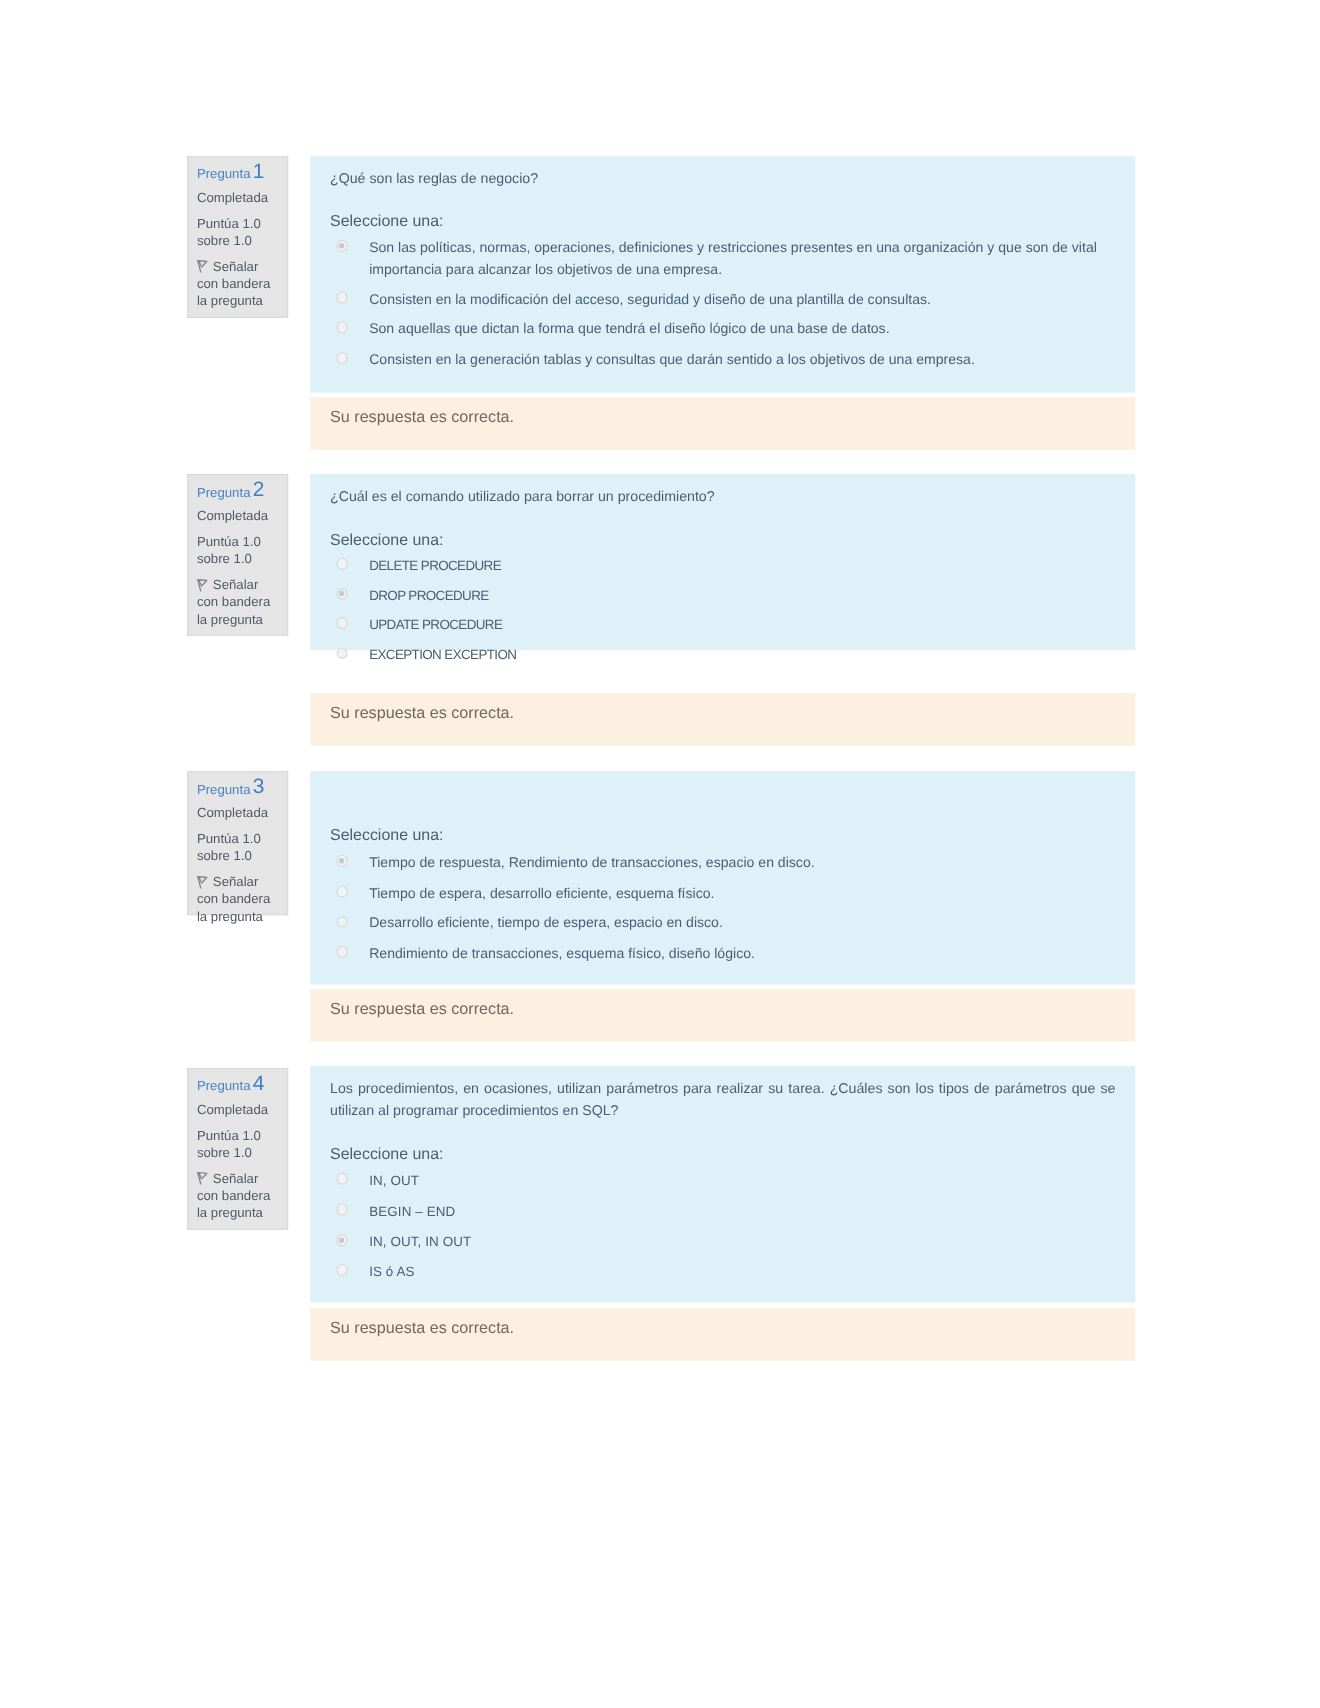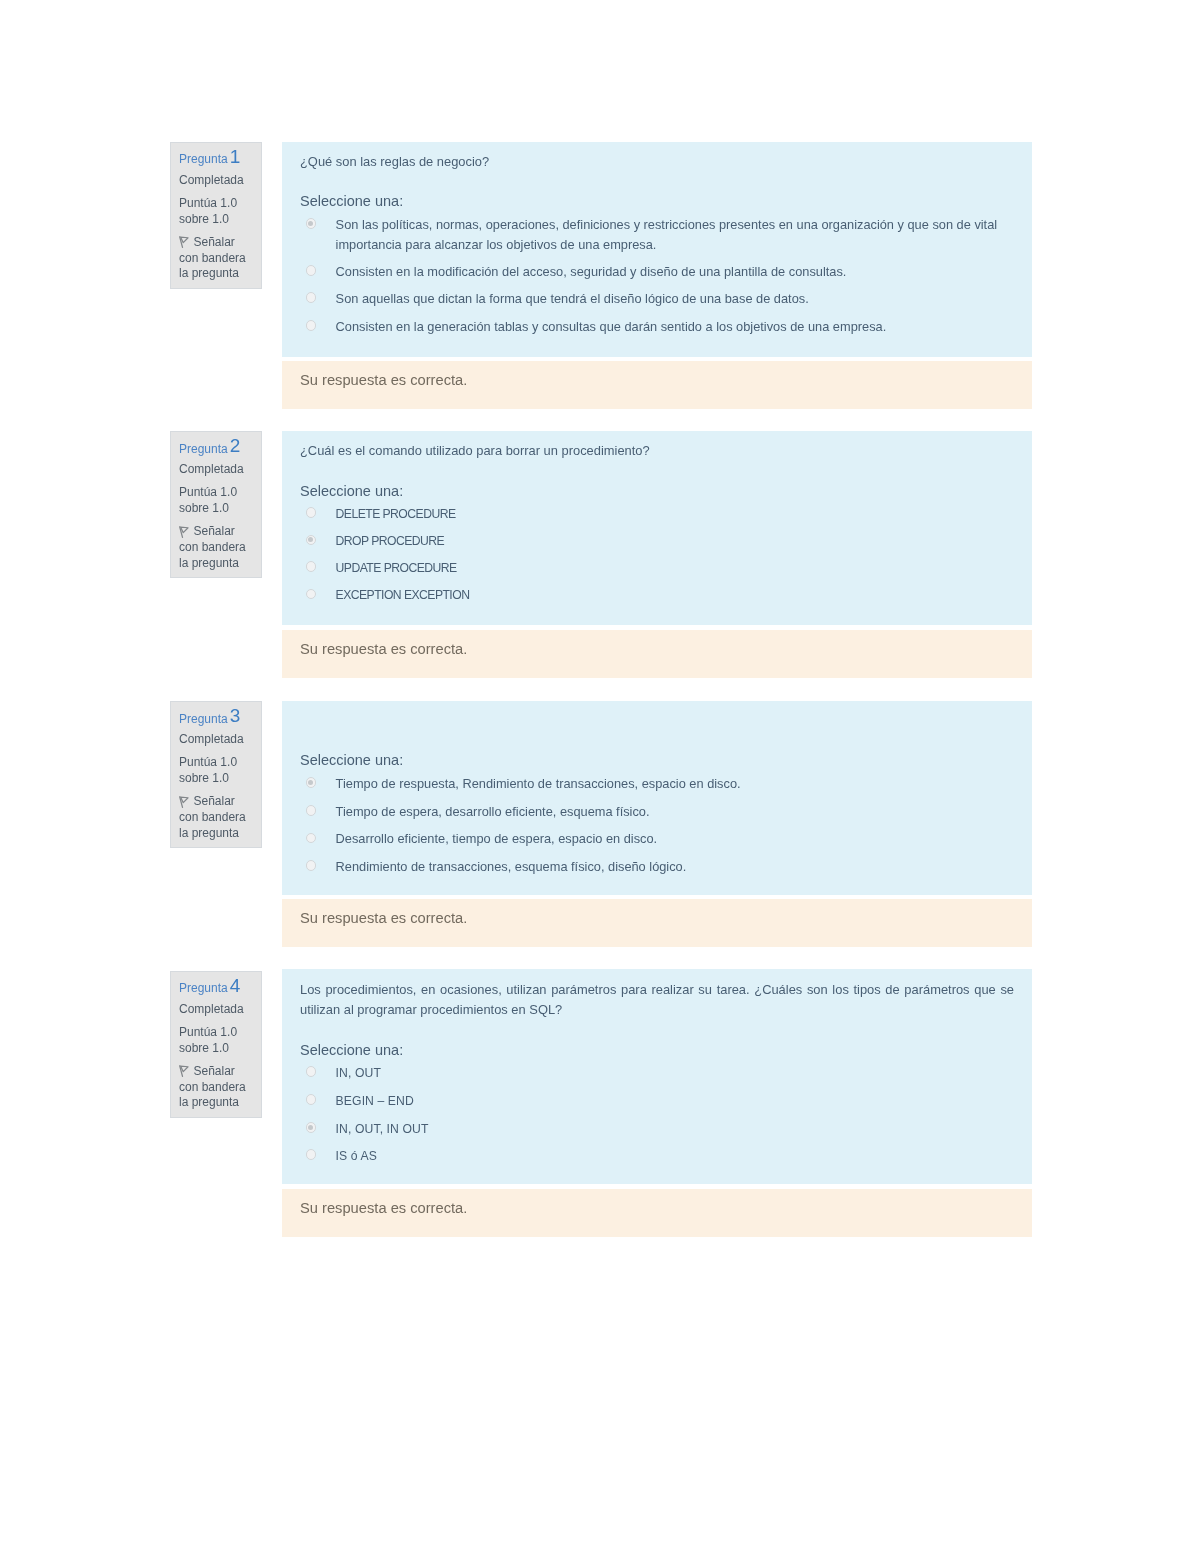--- a/index.html
+++ b/index.html
@@ -117,21 +117,21 @@
           <svg viewBox="0 0 9.5 12" width="9.5" height="12" aria-hidden="true">
             <path d="M0.7 0.75 L3.5 11.4" stroke="#82868a" stroke-width="1.25" fill="none" stroke-linecap="round"></path>
             <path d="M1.55 1.05 L9.05 1.75 L4.25 6.7 Z" stroke="#82868a" stroke-width="1.2" fill="none" stroke-linejoin="round"></path>
           </svg>
         </span><span>Señalar</span>
       </div>
       <div class="ln" style="top: 108.4px;">con bandera</div>
       <div class="ln" style="top: 123.8px;">la pregunta</div>
     </div>
 
-    <div class="qbody" style="top: 0px; height: 194px;">
+    <div class="qbody" style="top: 0px; height: 160px;">
       <p class="qtext" style="top: 10px;">¿Cuál es el comando utilizado para borrar un procedimiento?</p>
       <div class="prompt" style="top: 52.1px;">Seleccione una:</div>
       <div class="answers">
   <div class="ans" style="top: 76.5px;">
     <span class="radio"></span>
     <span class="anstext caps" style="letter-spacing: -0.55px;">DELETE PROCEDURE</span>
   </div>
 
   <div class="ans" style="top: 103.9px;">
     <span class="radio on"></span>
@@ -150,21 +150,21 @@
 </div>
     </div>
 
     <div class="fb" style="top: 199px;">
       <span>Su respuesta es correcta.</span>
     </div>
   </div>
 
   <div class="qwrap" style="top: 701px;">
 
-    <div class="info" style="top: 0px; height: 147px;">
+    <div class="info" style="top: 0px; height: 131px;">
       <div class="ln no" style="top: 8.7px;">
         <span>Pregunta</span>
         <b>3</b>
       </div>
       <div class="ln" style="top: 30.2px;">Completada</div>
       <div class="ln" style="top: 53.2px;">Puntúa 1.0</div>
       <div class="ln" style="top: 69.4px;">sobre 1.0</div>
       <div class="ln" style="top: 92.2px;">
         <span class="fic">
           <svg viewBox="0 0 9.5 12" width="9.5" height="12" aria-hidden="true">

